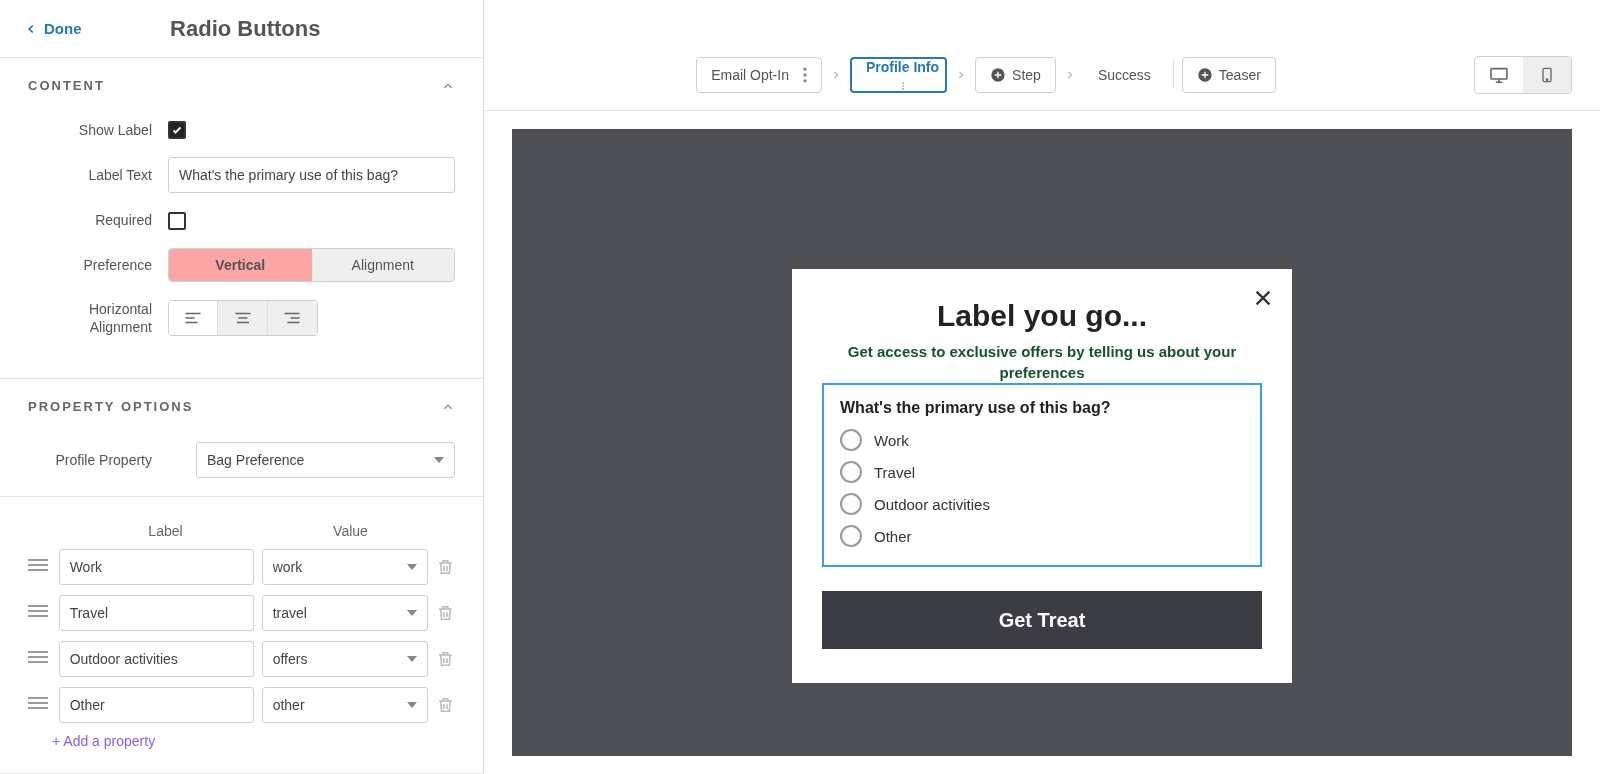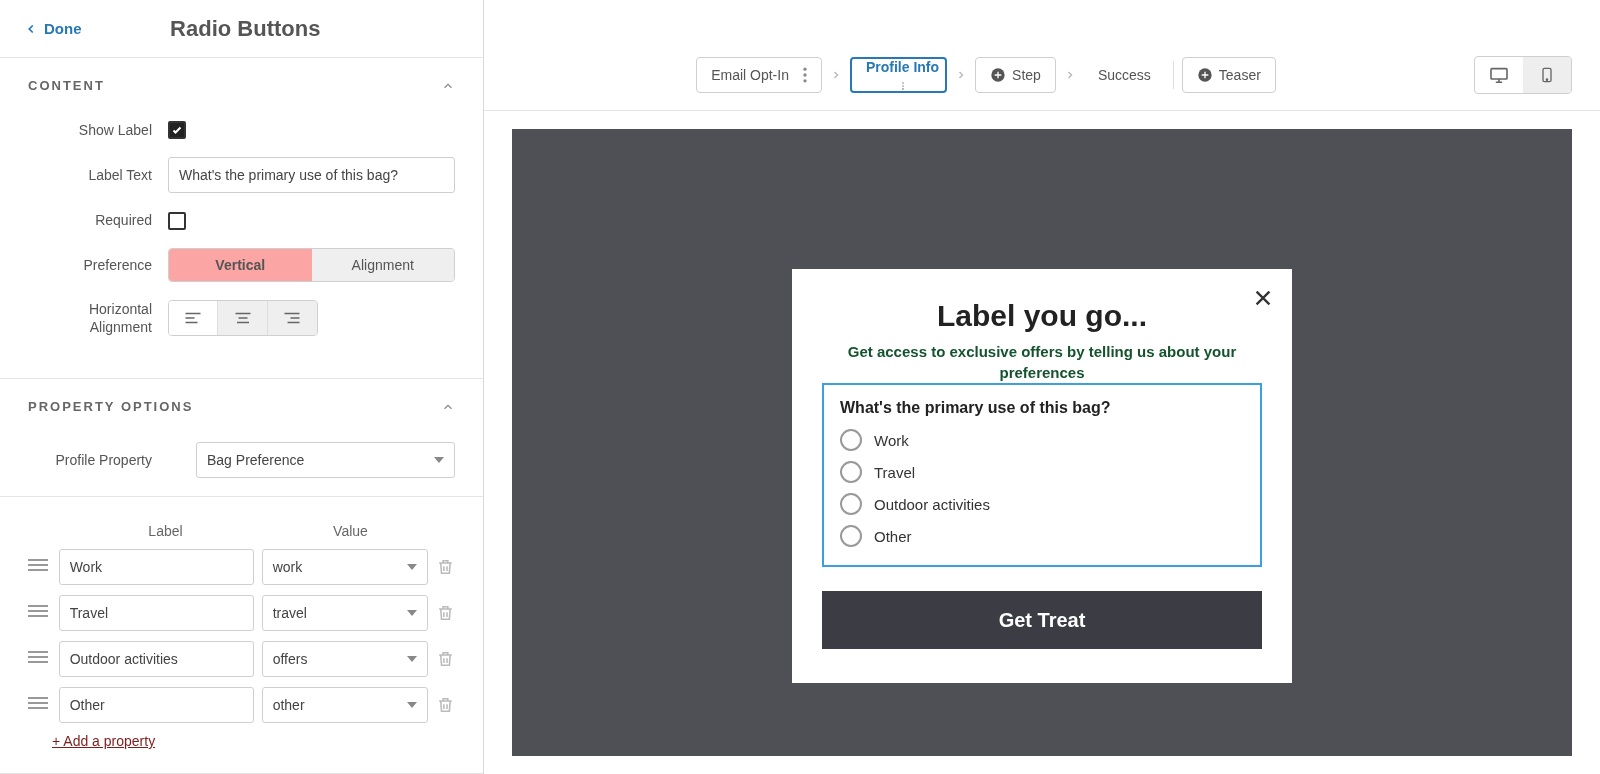--- a/index.html
+++ b/index.html
@@ -35,21 +35,21 @@
 .options-header { display: flex; padding: 12px 0 10px 40px; }
 .oh-label { width: 195px; text-align: center; font-size: 14px; color: #666; }
 .oh-value { width: 175px; text-align: center; font-size: 14px; color: #666; }
 .opt-row { display: flex; align-items: center; gap: 8px; margin-bottom: 10px; }
 .drag-handle { width: 24px; color: #999; cursor: grab; }
 .drag-handle svg { width: 20px; height: 14px; }
 .opt-label-input { width: 195px; height: 36px; border: 1px solid #cfcfcf; border-radius: 3px; padding: 0 10px; font-size: 14px; color: #444; }
 .opt-value-sel { width: 175px; height: 36px; border: 1px solid #cfcfcf; border-radius: 3px; padding: 0 10px; font-size: 14px; color: #444; display: flex; align-items: center; justify-content: space-between; cursor: pointer; }
 .opt-value-sel svg { width: 10px; height: 10px; color: #888; }
 .trash { width: 20px; height: 20px; color: #bbb; cursor: pointer; }
-.add-prop { color: #7f1d1d; font-size: 14px; cursor: pointer; padding-left: 24px; margin-top: 6px; text-decoration: underline; }
+.add-prop { color: #8b5cf6; font-size: 14px; cursor: pointer; padding-left: 24px; margin-top: 6px; }
 .main { flex: 1; display: flex; flex-direction: column; }
 .topbar { height: 72px; border-bottom: 1px solid #e5e5e5; display: flex; align-items: center; padding: 0 28px; gap: 14px; margin-top: 39px; }
 .step-group { display: flex; align-items: center; gap: 8px; }
 .step-btn { height: 36px; border: 1px solid #cfcfcf; border-radius: 4px; padding: 0 14px; display: flex; align-items: center; font-size: 14px; color: #555; cursor: pointer; gap: 6px; background: #fff; }
 .step-btn.active { border: 2px solid #2679b5; color: #2679b5; font-weight: 600; flex-direction: column; }
 .step-btn.with-menu { padding-right: 6px; }
 .step-menu-dots { width: 20px; height: 20px; color: #888; }
 .step-chev { color: #bbb; width: 12px; height: 12px; }
 .step-plus { width: 16px; height: 16px; color: #555; }
 .vline { width: 1px; height: 28px; background: #ddd; }

